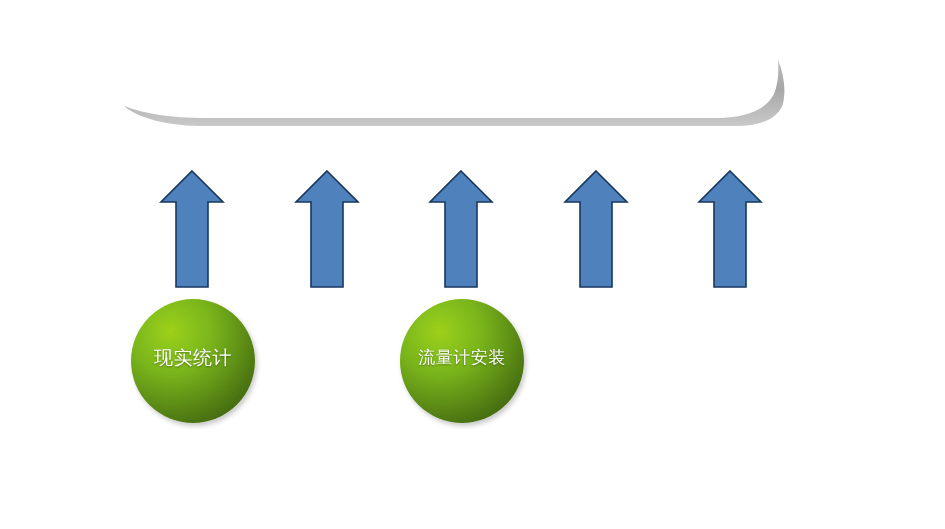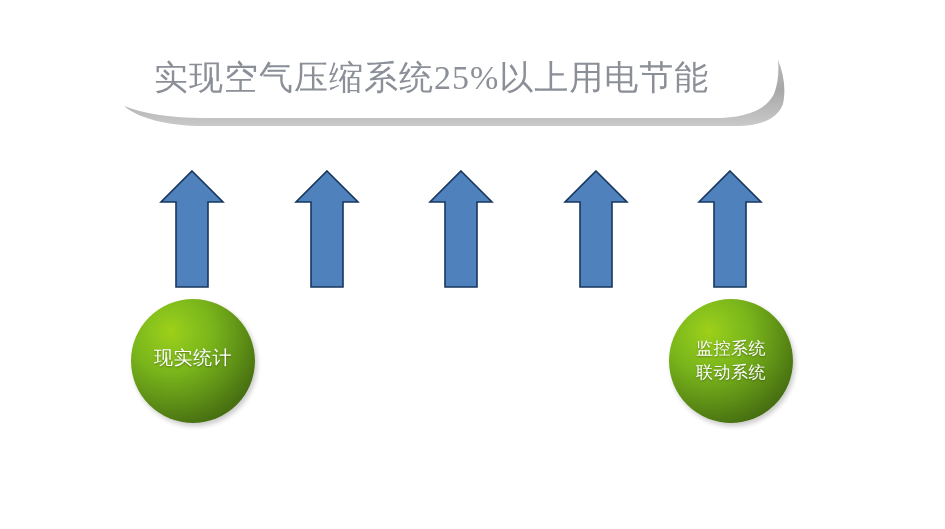--- a/index.html
+++ b/index.html
@@ -131,21 +131,20 @@
         </linearGradient>
       </defs>
 
       <path d="M 6,70 C 26,78 54,82 86,82 L 596,82
                C 628,82 648,74 656,58
                C 660,48 661,36 660,24
                C 666,38 668,54 665,68
                C 660,82 644,90 618,90
                L 86,90 C 48,90 20,82 6,70 Z" fill="url(#swooshGrad)"></path>
     </svg>
-    <div class="title-text">实现空气压缩系统25%以上用电节能</div>
   </div>
 
   <div class="arrows-row">
 
     <svg class="arrow" style="left:159px" viewBox="0 0 66 122">
       <path d="M 33,3 L 64,34 L 49,34 L 49,119 L 17,119 L 17,34 L 2,34 Z" fill="#4F81BD" stroke="#17375E" stroke-width="1.6" stroke-linejoin="miter"></path>
     </svg>
 
     <svg class="arrow" style="left:294px" viewBox="0 0 66 122">
       <path d="M 33,3 L 64,34 L 49,34 L 49,119 L 17,119 L 17,34 L 2,34 Z" fill="#4F81BD" stroke="#17375E" stroke-width="1.6" stroke-linejoin="miter"></path>
@@ -165,22 +164,21 @@
 
   </div>
 
   <div class="circles-row">
 
     <div class="circle" style="left:131px">
       <span class="circle-label">现实统计</span>
     </div>
 
 
+    <div class="circle" style="left:400px">
+      <span class="circle-label small">流量计安装</span>
+    </div>
 
 
-    <div class="circle" style="left:669px">
-      <span class="circle-label two-line">监控系统
-联动系统</span>
-    </div>
 
   </div>
 
 </div>
 
 </body></html>

